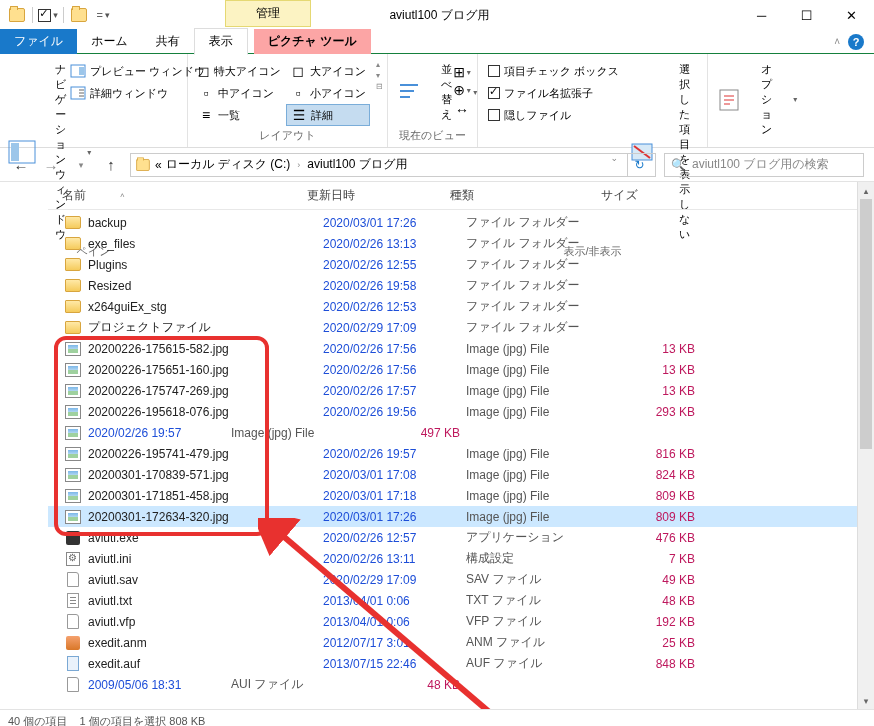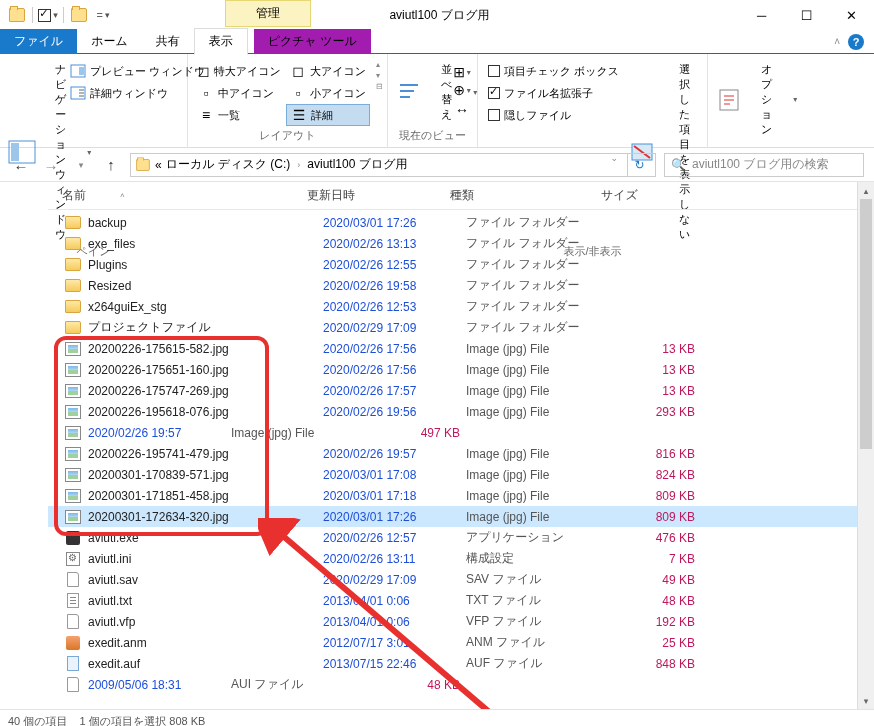--- a/index.html
+++ b/index.html
@@ -18,21 +18,21 @@
 .contextual-tab { background: #FCF3C3; border: 1px solid #E5D873; padding: 4px 30px; font-size: 12px; }
 .title-text { flex: 1; text-align: center; font-size: 12px; padding-left: 20px; }
 .winbtns { display: flex; }
 .winbtn { width: 45px; height: 30px; display: flex; align-items: center; justify-content: center; font-size: 13px; font-family: 'Segoe MDL2 Assets', sans-serif; }
 
 
 .menutabs { height: 24px; display: flex; align-items: center; border-bottom: 1px solid #15803d; position: relative; }
 .menutab { padding: 4px 14px; font-size: 12px; cursor: pointer; }
 .menutab.file { background: #1979CA; color: #fff; }
 .menutab.active { border: 1px solid #ddd; border-bottom: 1px solid #fff; background: #fff; }
-.menutab.context { background: #a21caf; }
+.menutab.context { background: #fca5a5; font-weight: bold; }
 .help-area { margin-left: auto; display: flex; align-items: center; gap: 8px; padding-right: 10px; }
 .help-icon { width: 16px; height: 16px; border-radius: 50%; background: #1979CA; color: #fff; display: flex; align-items: center; justify-content: center; font-size: 11px; font-weight: bold; }
 .collapse-ribbon { font-size: 10px; color: #888; }
 
 
 .ribbon { height: 94px; background: #fff; border-bottom: 1px solid #ddd; display: flex; }
 .group { border-right: 1px solid #e3e3e3; padding: 2px 6px; display: flex; flex-direction: column; }
 .group-content { flex: 1; display: flex; align-items: flex-start; gap: 4px; padding-top: 4px; }
 .group-label { text-align: center; font-size: 11px; color: #666; padding-bottom: 2px; }
 .big-btn { display: flex; flex-direction: row; align-items: center; width: 56px; padding: 2px; text-align: center; font-size: 11px; gap: 19px; }

